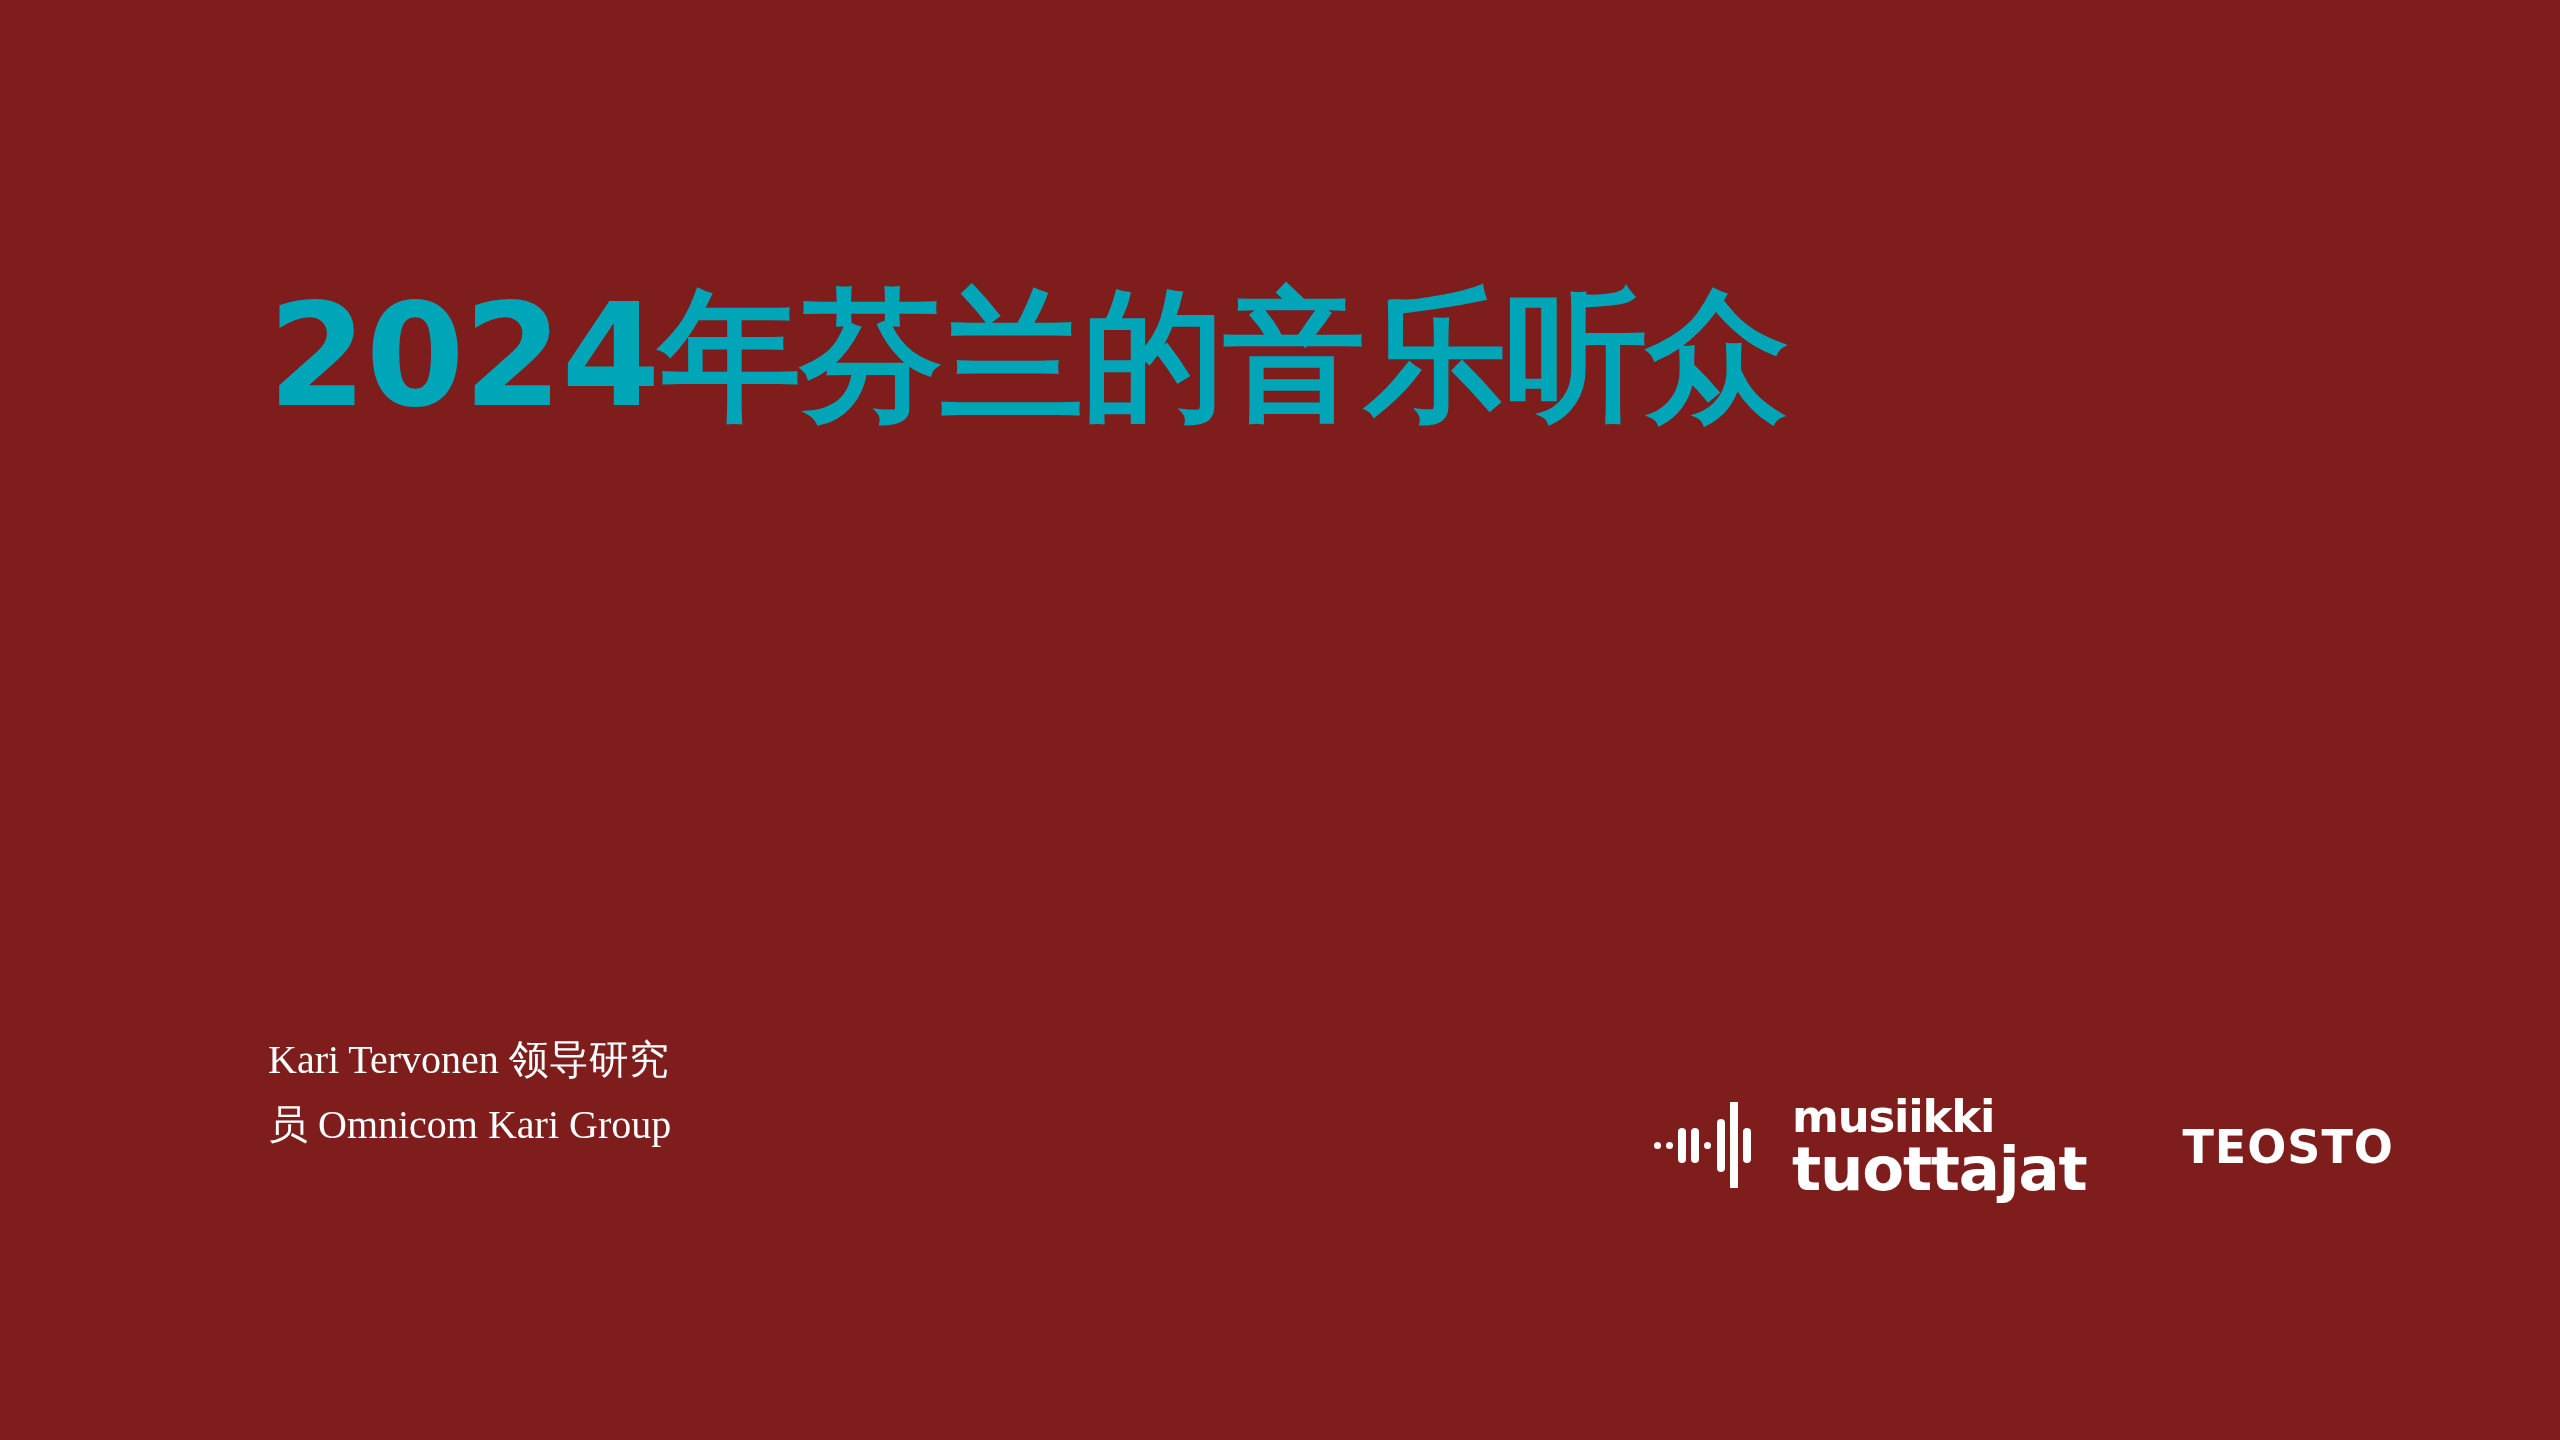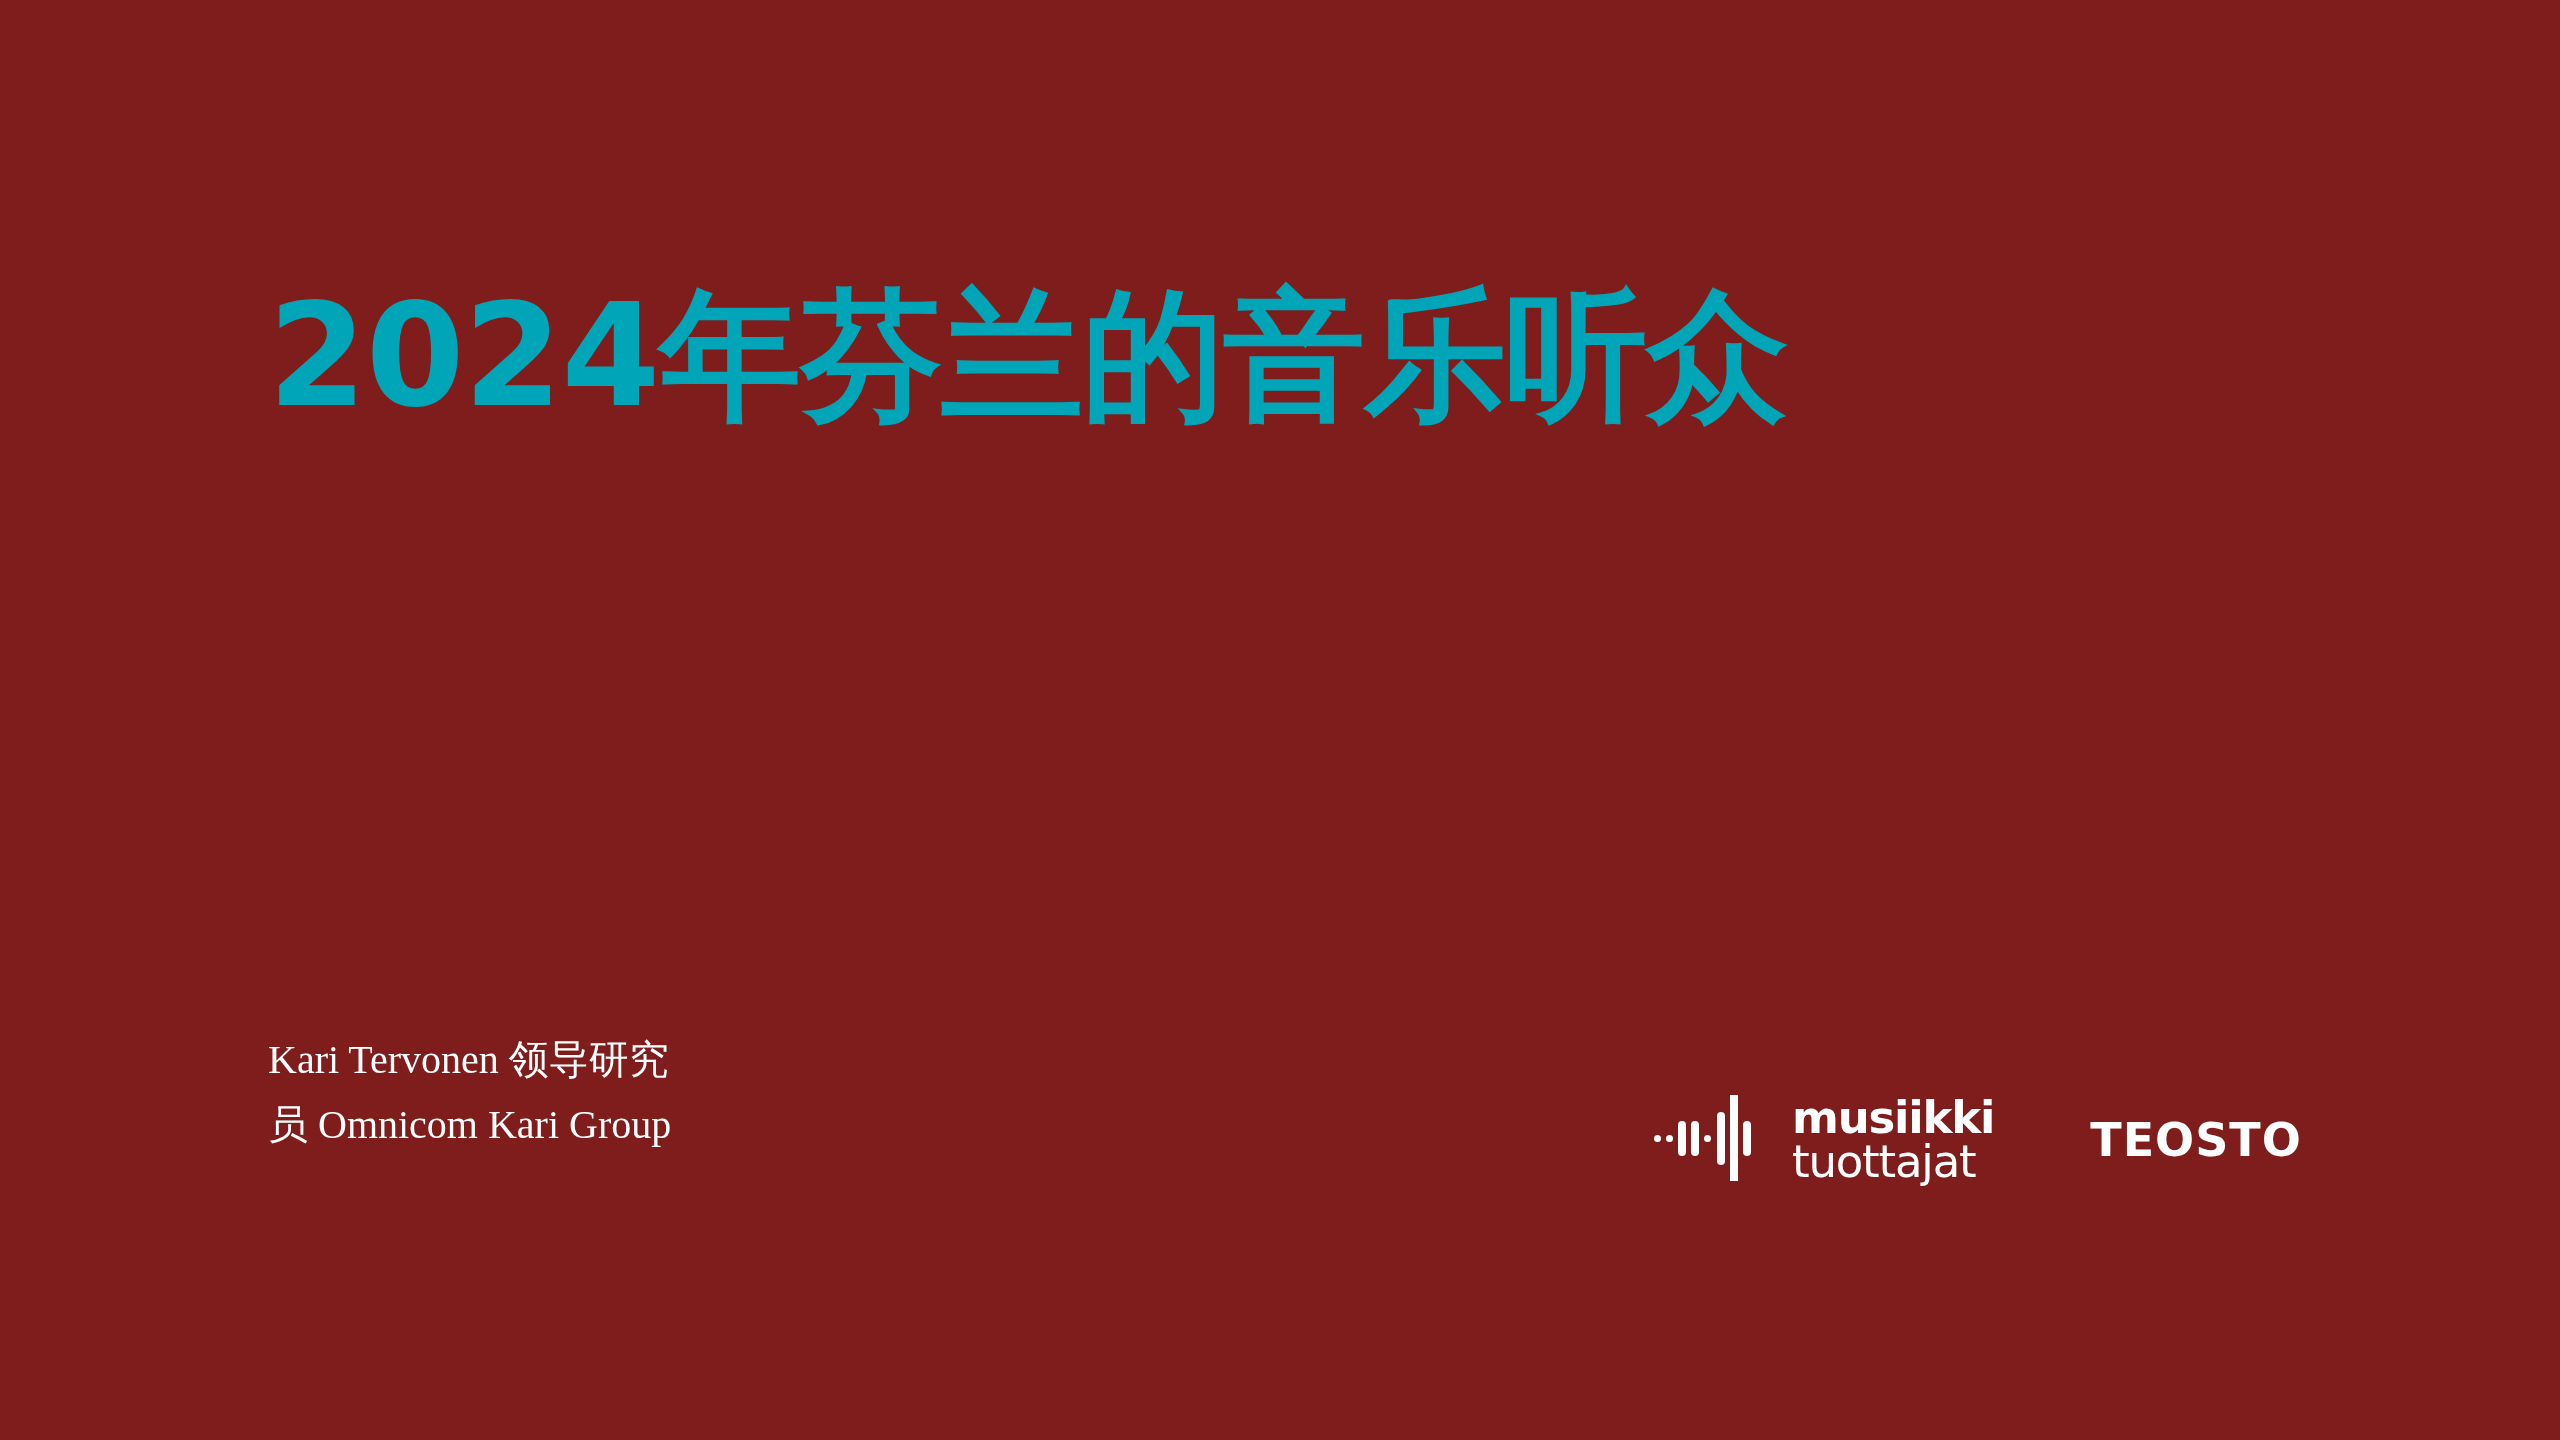--- a/index.html
+++ b/index.html
@@ -86,22 +86,22 @@
   }
   .mt-words .mt-line1 {
     font-family: "DejaVu Sans", sans-serif;
     font-weight: 700;
     font-size: 45px;
     color: #FFFFFF;
     letter-spacing: -1.2px;
   }
   .mt-words .mt-line2 {
     font-family: "DejaVu Sans", sans-serif;
-    font-weight: 400;
-    font-size: 45px;
+    font-weight: 700;
+    font-size: 61px;
     color: #FFFFFF;
     letter-spacing: -1.2px;
   }
 
   
   .teosto-logo {
     font-family: "DejaVu Sans", sans-serif;
     font-weight: 700;
     font-size: 46px;
     letter-spacing: 1px;

